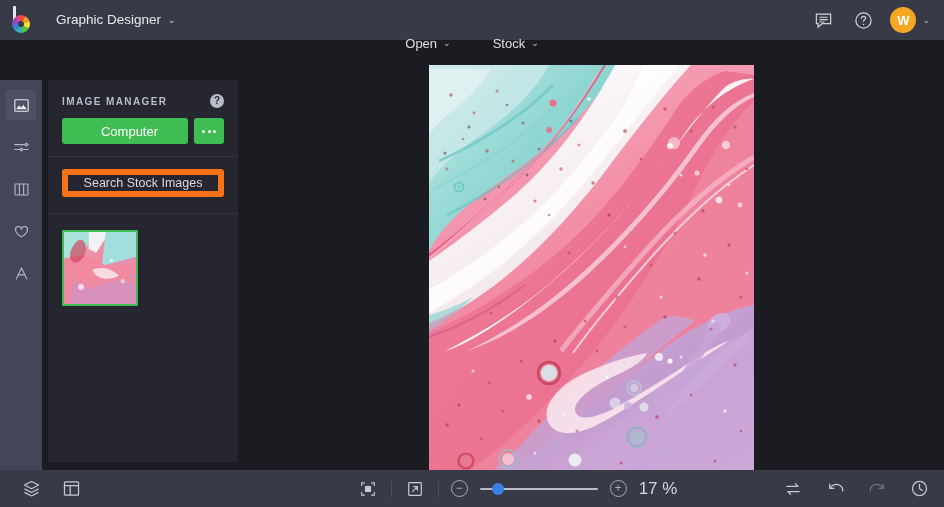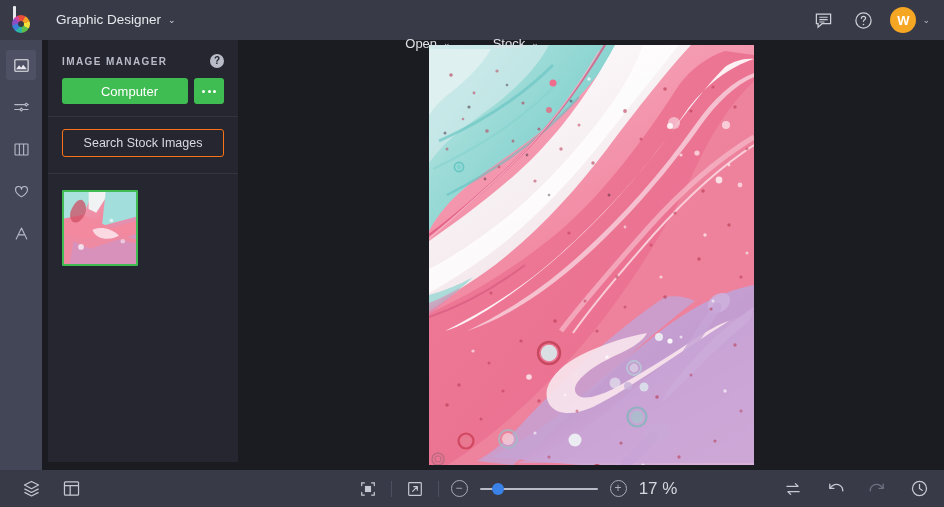--- a/index.html
+++ b/index.html
@@ -74,21 +74,21 @@
     width: 26px; height: 26px; border-radius: 50%;
     background: #f5a623; color: #fff;
     display: flex; align-items: center; justify-content: center;
     font-size: 13px; font-weight: bold; cursor: pointer;
   }
   .avatar-caret { color: #b9bbc4; font-size: 9px; margin-left: -8px; cursor: pointer; }
 
   .caret { font-size: 9px; opacity: .85; }
 
   
-  .body { flex: 1; display: flex; min-height: 0; position: relative; }
+  .body { flex: 1; display: flex; min-height: 0; position: relative; margin-top: 40px; }
 
   
   .rail {
     width: 42px; flex: 0 0 42px; background: #434656;
     display: flex; flex-direction: column; align-items: center;
     padding-top: 10px; gap: 4px;
   }
   .rail-item {
     width: 30px; height: 30px; border-radius: 3px;
     display: flex; align-items: center; justify-content: center;
@@ -131,21 +131,21 @@
     font-size: 13px; letter-spacing: 1px; line-height: 1;
     display: flex; align-items: center; justify-content: center;
   }
   .dots { display: flex; gap: 2.5px; }
   .dots i { width: 3px; height: 3px; border-radius: 50%; background: #fff; display: block; }
 
   .panel-sep { height: 1px; background: #33343e; margin: 12px 0 0 0; }
   .btn-outline {
     margin: 12px 14px 0 14px; height: 28px;
     background: #25262f; color: #d8dae2;
-    border: 1px solid #f97316; border-radius: 3px;
+    border: 6px solid #f97316; border-radius: 3px;
     font-family: inherit; font-size: 12.5px; cursor: pointer;
   }
 
   .thumbs { padding: 16px 14px 0 14px; display: flex; flex-wrap: wrap; gap: 8px; }
   .thumb {
     width: 76px; height: 76px; border: 2px solid #3fbc52; border-radius: 1px;
     cursor: pointer; overflow: hidden; position: relative;
   }
 
   

